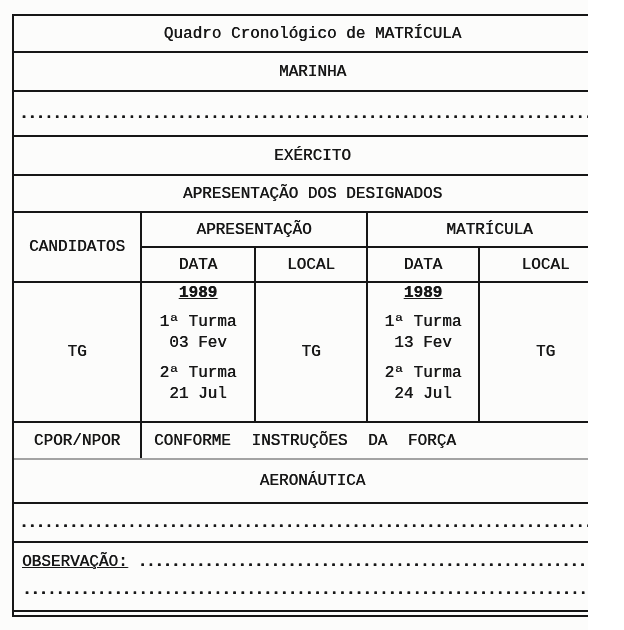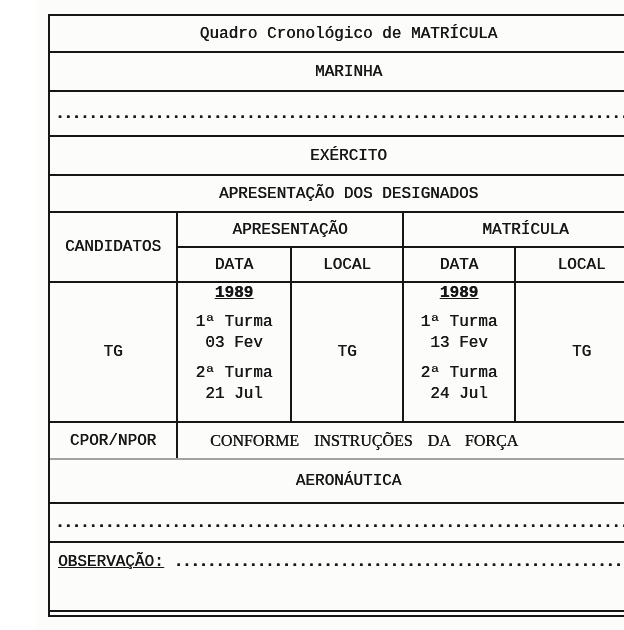--- a/index.html
+++ b/index.html
@@ -1,21 +1,20 @@
 <!DOCTYPE html>
 <html><head>
 <meta charset="utf-8">
 <style>
   html,body{margin:0;padding:0;background:#ffffff;}
   .page{
     position:relative;width:588px;height:630px;background:#fcfcfb;
     font-family:"Liberation Mono","DejaVu Sans Mono",monospace;
     color:#171717;overflow:hidden;
     text-shadow:0.4px 0 0 currentColor;
-    margin-left:36px;
   }
   .frame{
     position:absolute;left:12px;top:14px;width:601px;height:603px;
     box-sizing:border-box;border:2px solid #161616;
     display:flex;flex-direction:column;padding-bottom:3px;background:#fcfcfb;
   }
   .row{
     box-sizing:border-box;border-bottom:2px solid #161616;
     display:flex;align-items:center;justify-content:center;
     font-size:16px;flex:none;
@@ -46,25 +45,25 @@
   .d2{grid-column:4;grid-row:2}.l2{grid-column:5;grid-row:2}
   .b1{grid-column:1;grid-row:3}.b2{grid-column:2;grid-row:3}
   .b3{grid-column:3;grid-row:3}.b4{grid-column:4;grid-row:3}
   .b5{grid-column:5;grid-row:3}
   .datacell{flex-direction:column;justify-content:flex-start;line-height:21px;}
   .year{font-weight:bold;text-decoration:underline;margin-bottom:8px;}
   .tgroup+.tgroup{margin-top:9px;}
   
   .cpor{flex:none;height:37px;box-sizing:border-box;border-bottom:2px solid #a3a3a3;display:flex;font-size:16px;}
   .cpor-l{width:128px;box-sizing:border-box;border-right:2px solid #161616;display:flex;align-items:center;justify-content:center;}
-  .cpor-r{flex:1;display:flex;align-items:center;padding-left:32px;word-spacing:11px;font-family:Liberation Serif, serif;}
+  .cpor-r{flex:1;display:flex;align-items:center;padding-left:12px;word-spacing:11px;}
   
   .obs{
     flex:1;box-sizing:border-box;border-bottom:2px solid #161616;
-    padding:9px 6px 0 8px;display:flex;flex-direction:row;font-size:16px;
+    padding:9px 6px 0 8px;display:flex;flex-direction:column;font-size:16px;
   }
   .obs-line1{display:flex;align-items:baseline;line-height:20px;}
   .obs-label{text-decoration:underline;white-space:nowrap;flex:none;}
   .obs-dots1{flex:1;width:auto;margin-left:10px;}
   .obs-dots2{line-height:20px;margin-top:8px;}
 </style>
 </head>
 <body>
 
 <div class="page">

